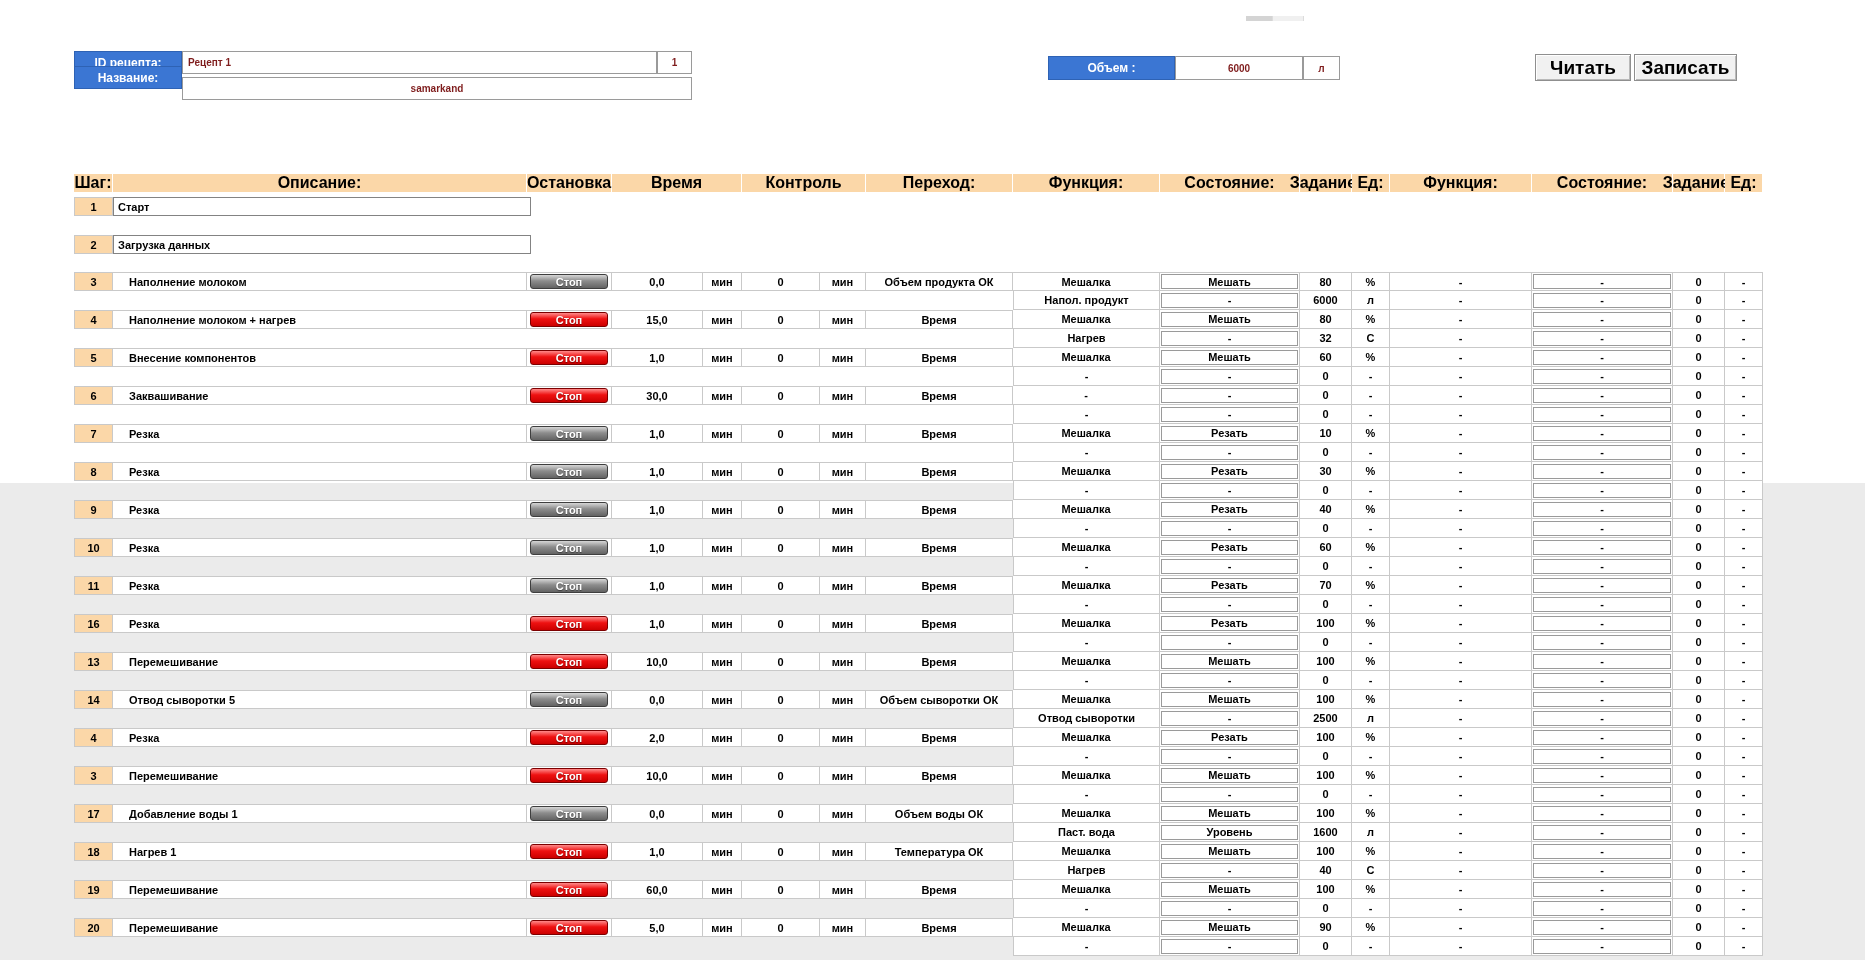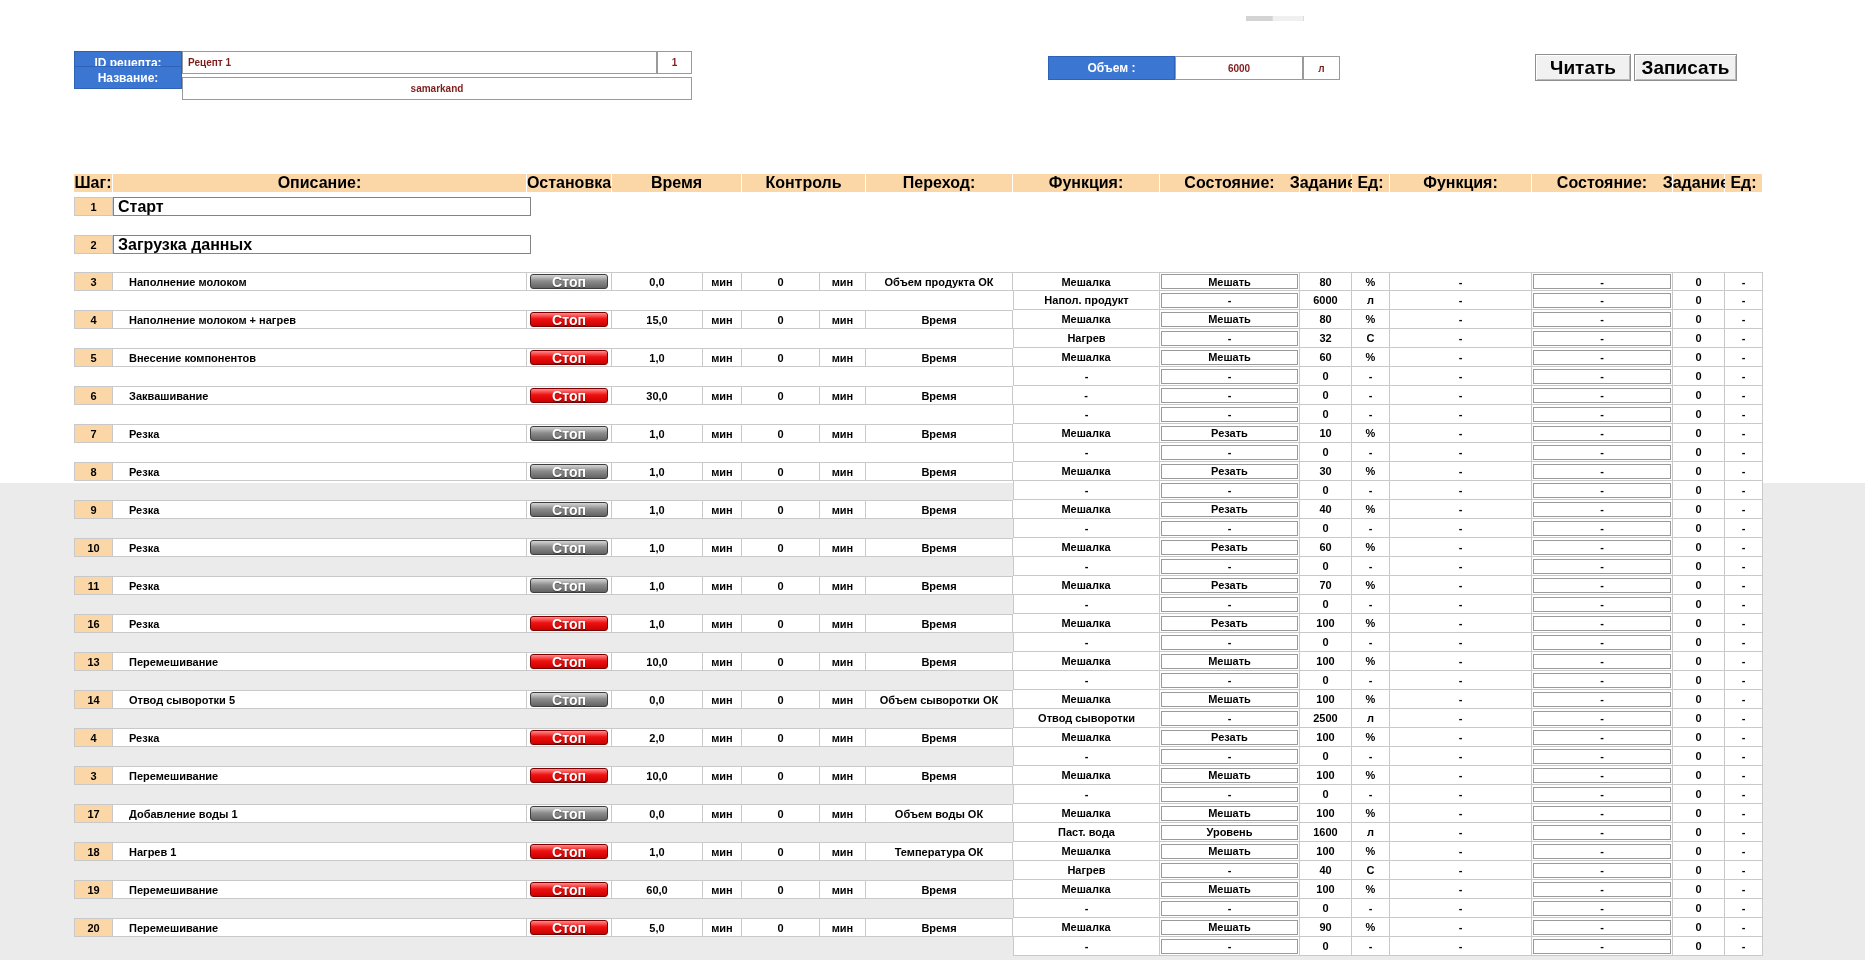--- a/index.html
+++ b/index.html
@@ -24,28 +24,28 @@
   .cell{box-sizing:border-box;background:#fff;font-size:11px;font-weight:bold;color:#000;
     display:flex;align-items:center;justify-content:center;overflow:hidden;white-space:nowrap;
     border-right:1px solid #c9c9c9;border-bottom:1px solid #c9c9c9;}
   .cell.bl{border-left:1px solid #c9c9c9;}
   .cell.bt{border-top:1px solid #c9c9c9;}
   .cell.peach{background:#fbd7a8;}
   .cell.left{justify-content:flex-start;padding-left:16px;text-align:right;}
   .cell.spacer{background:transparent;border:none;}
   .state-box{border:1px solid #9a9a9a;background:#fff;height:15px;width:calc(100% - 2px);
     display:flex;align-items:center;justify-content:center;box-sizing:border-box;}
-  .stop-btn{width:78px;height:15px;border-radius:3px;color:#fff;font-size:14px;font-weight:bold;
+  .stop-btn{width:78px;height:15px;border-radius:3px;color:#fff;font-size:11px;font-weight:bold;
     display:flex;align-items:center;justify-content:center;cursor:pointer;
     text-shadow:0 1px 1px rgba(0,0,0,.45);box-sizing:border-box;}
   .stop-red{background:linear-gradient(180deg,#ff8a8a 0%,#ee1111 45%,#cc0000 100%);border:1px solid #7c0000;}
   .stop-gray{background:linear-gradient(180deg,#d6d6d6 0%,#8d8d8d 45%,#636363 100%);border:1px solid #3e3e3e;}
   .simple-row .num{width:39px;height:19px;}
   .simple-desc{width:418px;height:19px;background:#fff;border:1px solid #838383;box-sizing:border-box;
-    font-size:16px;font-weight:bold;display:flex;align-items:center;padding-left:4px;}
+    font-size:11px;font-weight:bold;display:flex;align-items:center;padding-left:4px;}
   .top-artifact{height:5px;}
 </style>
 </head>
 <body>
 
 <div class="page">
 
   <div class="abs top-artifact" style="left:1246px;top:0;width:26px;background:#d4d4d4;"></div>
   <div class="abs top-artifact" style="left:1272px;top:0;width:32px;background:#f0f0f0;border-left:1px solid #dcdcdc;border-right:1px solid #dcdcdc;box-sizing:border-box;"></div>
 

